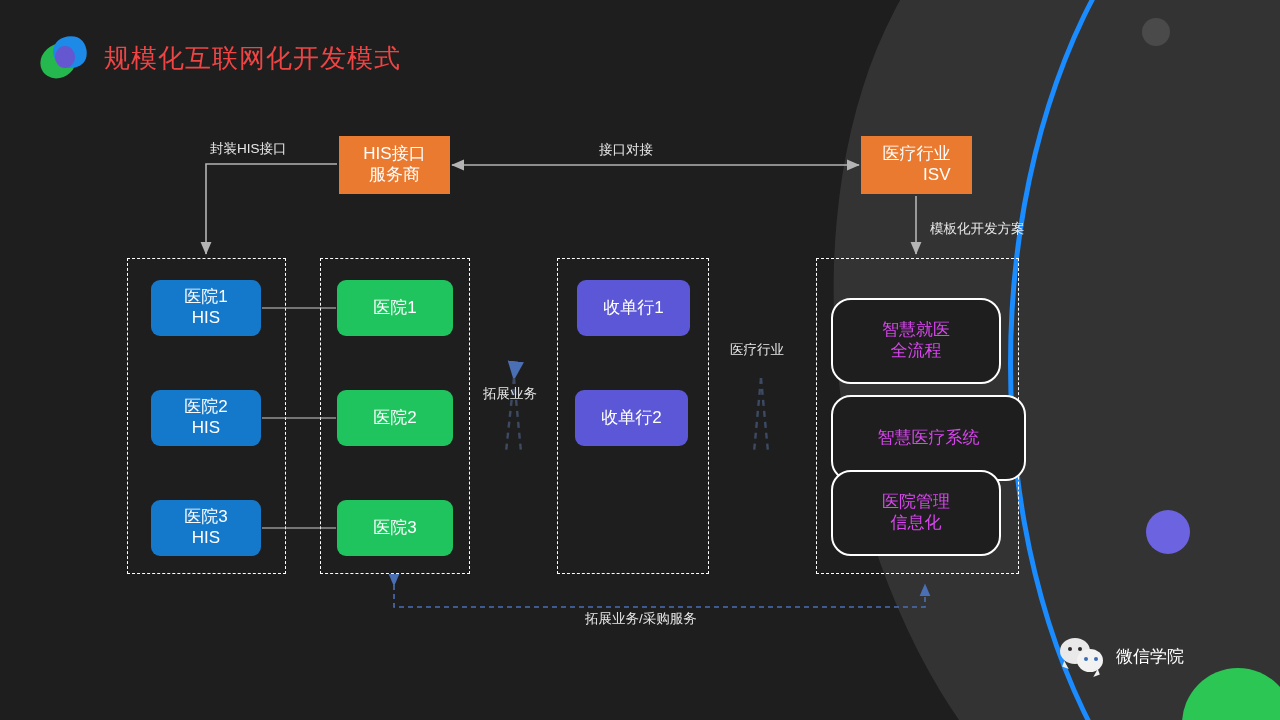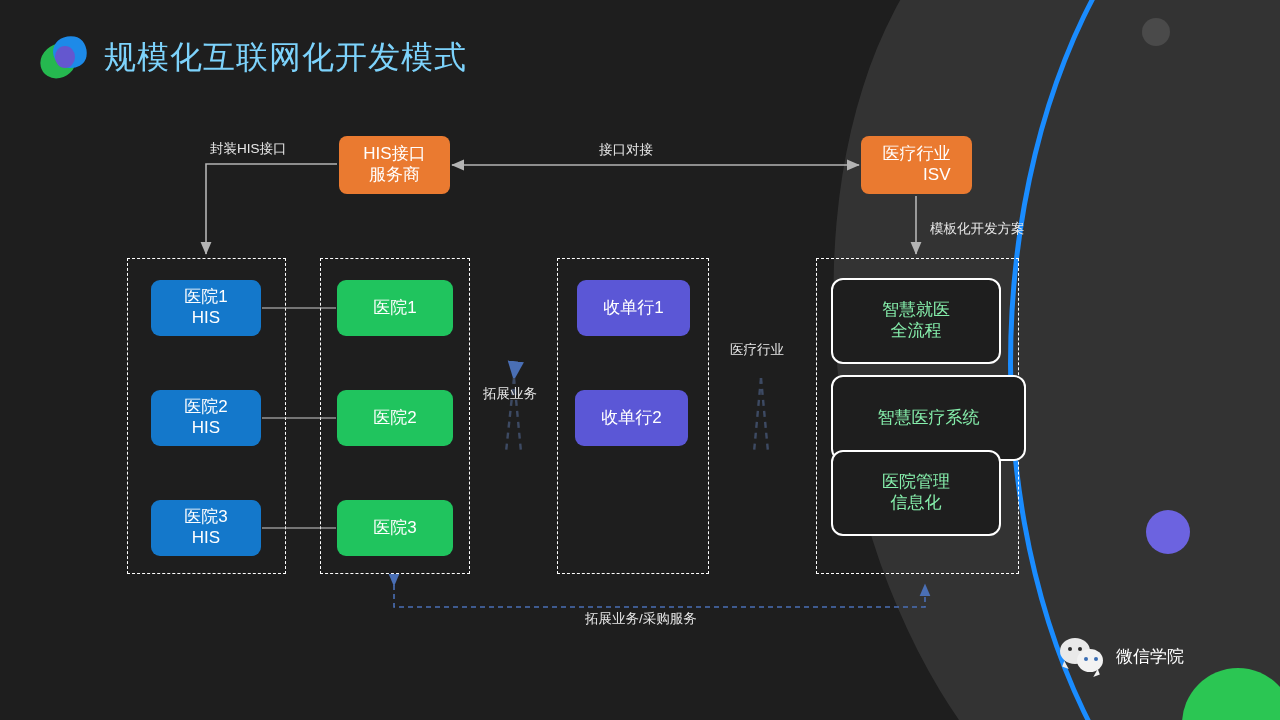--- a/index.html
+++ b/index.html
@@ -87,23 +87,23 @@
     border-radius: 55% 45% 50% 50% / 50% 55% 45% 50%;
     transform: rotate(10deg);
   }
   .logo-mark .blob-purple {
     position: absolute; left: 15px; top: 10px;
     width: 20px; height: 22px;
     background: #6457cf;
     border-radius: 50%;
   }
   .title {
-    font-size: 32px;
+    font-size: 26px;
     letter-spacing: 1px;
-    color: #7dd3fc;
+    color: #ef4444;
     white-space: nowrap;
   }
 
   
   #canvas {
     position: absolute;
     left: 0; top: 0;
     width: 1280px; height: 720px;
     z-index: 4;
   }
@@ -112,21 +112,21 @@
     display: flex;
     align-items: center; justify-content: center;
     text-align: center;
     line-height: 1.22;
     white-space: pre-line;
     box-sizing: border-box;
     z-index: 5;
   }
   .node-orange {
     background: #ea7a30;
-    border-radius: 8px;
+    border-radius: 0;
     color: #ffffff;
     font-size: 17px;
   }
   .node-blue {
     background: #1478cb;
     border-radius: 9px;
     color: #ffffff;
     font-size: 17px;
   }
   .node-green {
@@ -137,23 +137,24 @@
   }
   .node-purple {
     background: #5b57d6;
     border-radius: 9px;
     color: #ffffff;
     font-size: 17px;
   }
   .node-outline {
     background: #1e1e1e;
     border: 2px solid #ffffff;
-    border-radius: 12px;
-    color: #86efac;
-    font-size: 17px;
+    border-radius: 20px;
+    color: #d946ef;
+    font-size: 17px;
+    margin-top: 20px;
   }
   .edge-label {
     position: absolute;
     color: #e8e8e8;
     font-size: 13.5px;
     white-space: nowrap;
     z-index: 5;
   }
   .group-box {
     position: absolute;

